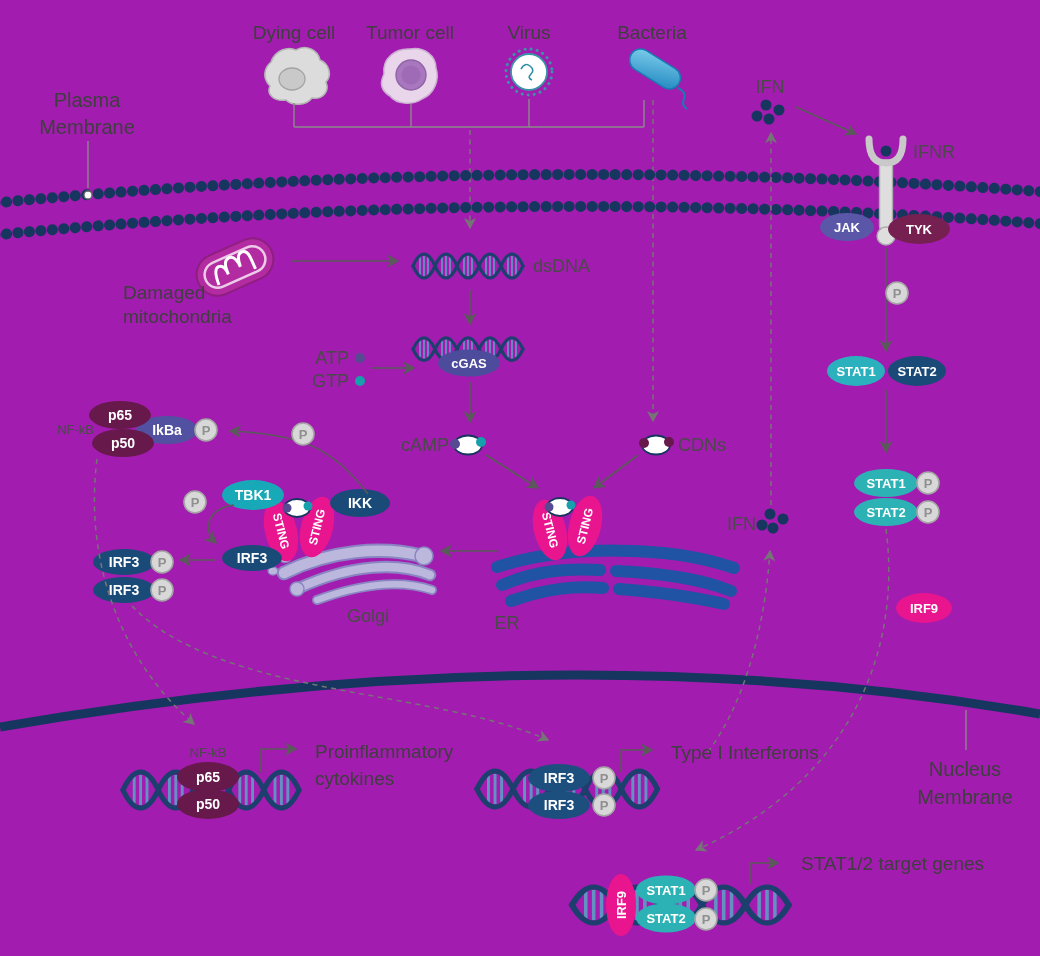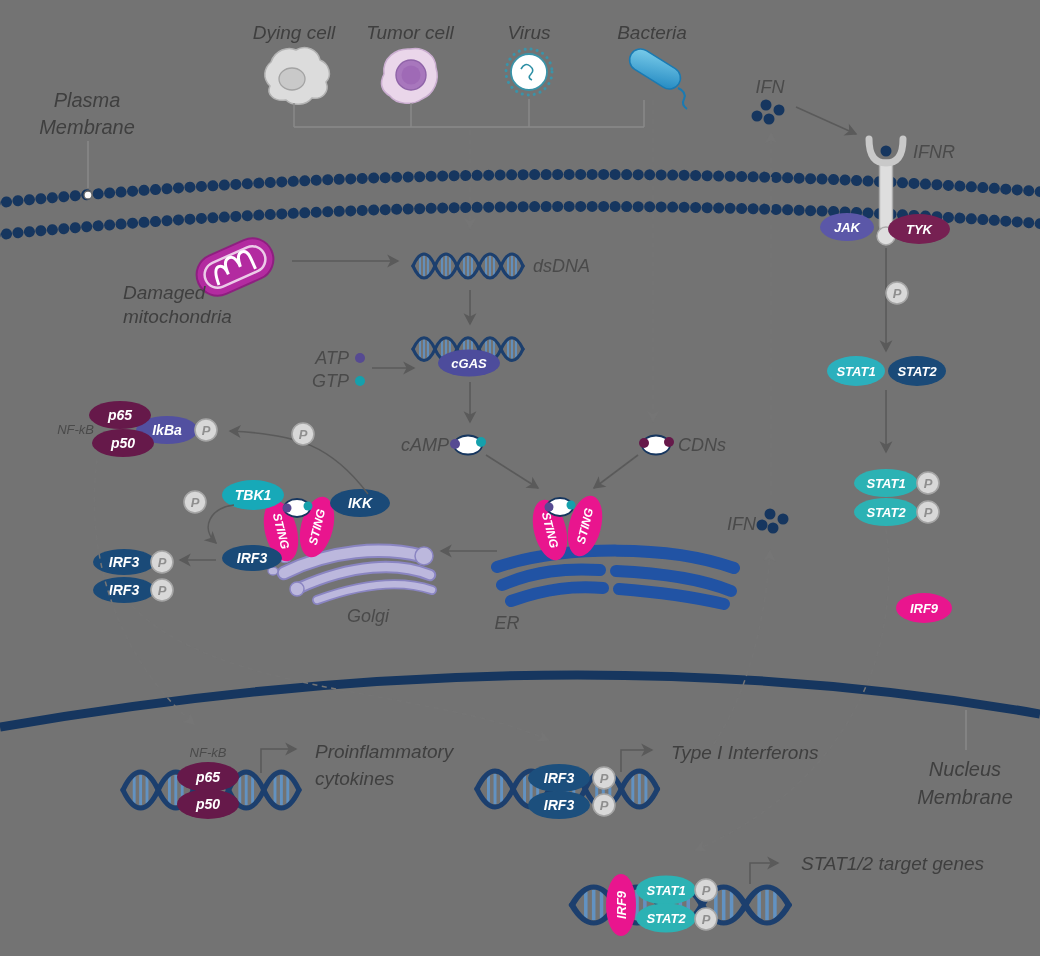--- a/index.html
+++ b/index.html
@@ -1,17 +1,17 @@
 <!DOCTYPE html>
 <html><head>
 <meta charset="utf-8">
 <style>
   html,body{margin:0;padding:0;background:#fff;}
-  #stage{position:relative;width:1040px;height:956px;background:#737373;overflow:hidden;
-         font-family:"Liberation Sans",sans-serif;font-style:italic;}
+  #stage{position:relative;width:1040px;height:956px;background:#a21caf;overflow:hidden;
+         font-family:"Liberation Sans",sans-serif;}
   svg{display:block}
   text{font-family:"Liberation Sans",sans-serif;}
   .lbl{font-size:19px;fill:#3f3f3f;}
   .lbl20{font-size:20px;fill:#3f3f3f;}
   .lbl18{font-size:18px;fill:#4a4a4a;}
   .lbl-s{font-size:13px;fill:#4a4a4a;}
   .mid{text-anchor:middle;}
   .enda{text-anchor:end;}
   .nt{font-size:14px;font-weight:bold;fill:#fff;text-anchor:middle;dominant-baseline:central;}
   .nt13{font-size:13px;}

